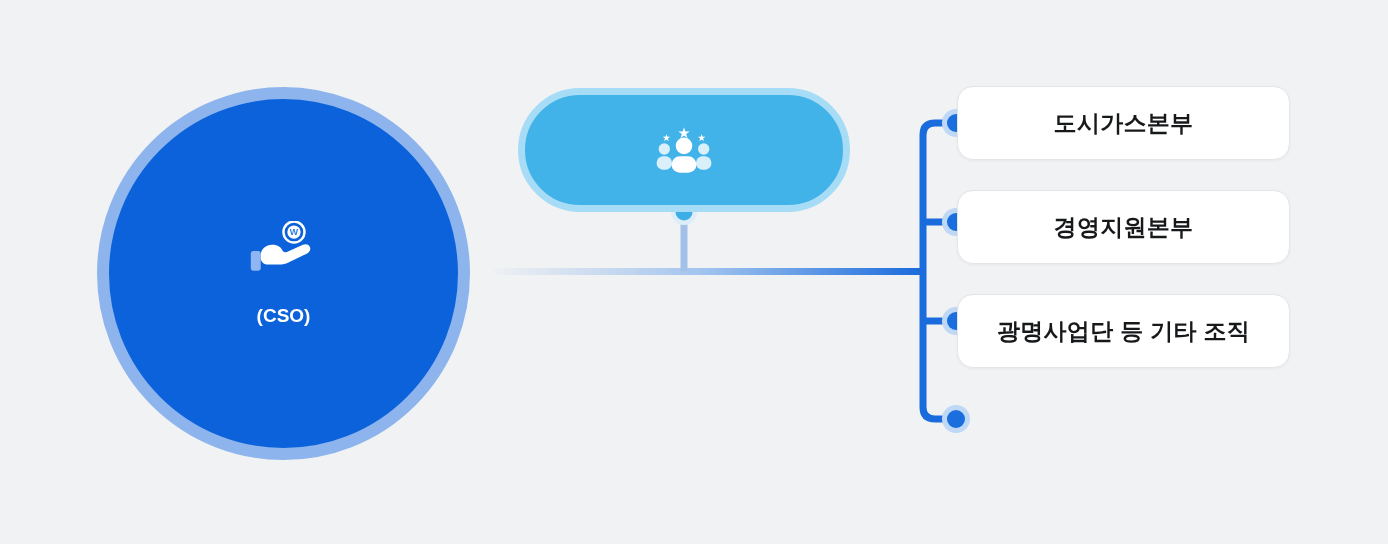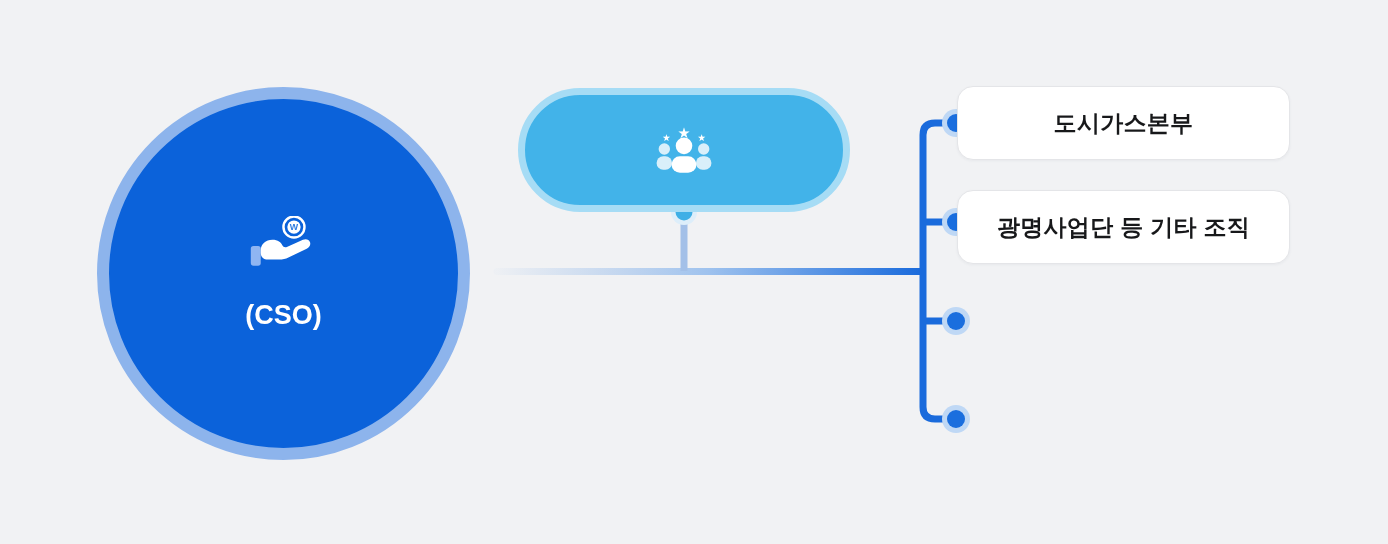--- a/index.html
+++ b/index.html
@@ -38,21 +38,21 @@
     color: #ffffff;
   }
   .cso-icon { width: 72px; height: 62px; margin-bottom: 6px; }
   .cso-title {
     font-size: 28px;
     font-weight: 600;
     letter-spacing: 0.5px;
     line-height: 1.1;
   }
   .cso-sub {
-    font-size: 27px;
+    font-size: 19px;
     font-weight: 600;
     margin-top: 6px;
   }
   
   .team-pill {
     position: absolute;
     left: 518px; top: 88px;
     width: 318px; height: 110px;          
     border: 7px solid #a6dcf5;
     border-radius: 62px;
@@ -171,17 +171,20 @@
         <rect x="16" y="31" width="24" height="16" rx="8"></rect>
       </g>
     </svg>
   </div>
 
   <div class="dept-list">
     <div class="dept-box">
       <span class="dept-label">도시가스본부</span>
     </div>
     <div class="dept-box">
+      <span class="dept-label">경영지원본부</span>
+    </div>
+    <div class="dept-box">
       <span class="dept-label">광명사업단 등 기타 조직</span>
     </div>
   </div>
 
 </div>
 
 </body></html>

